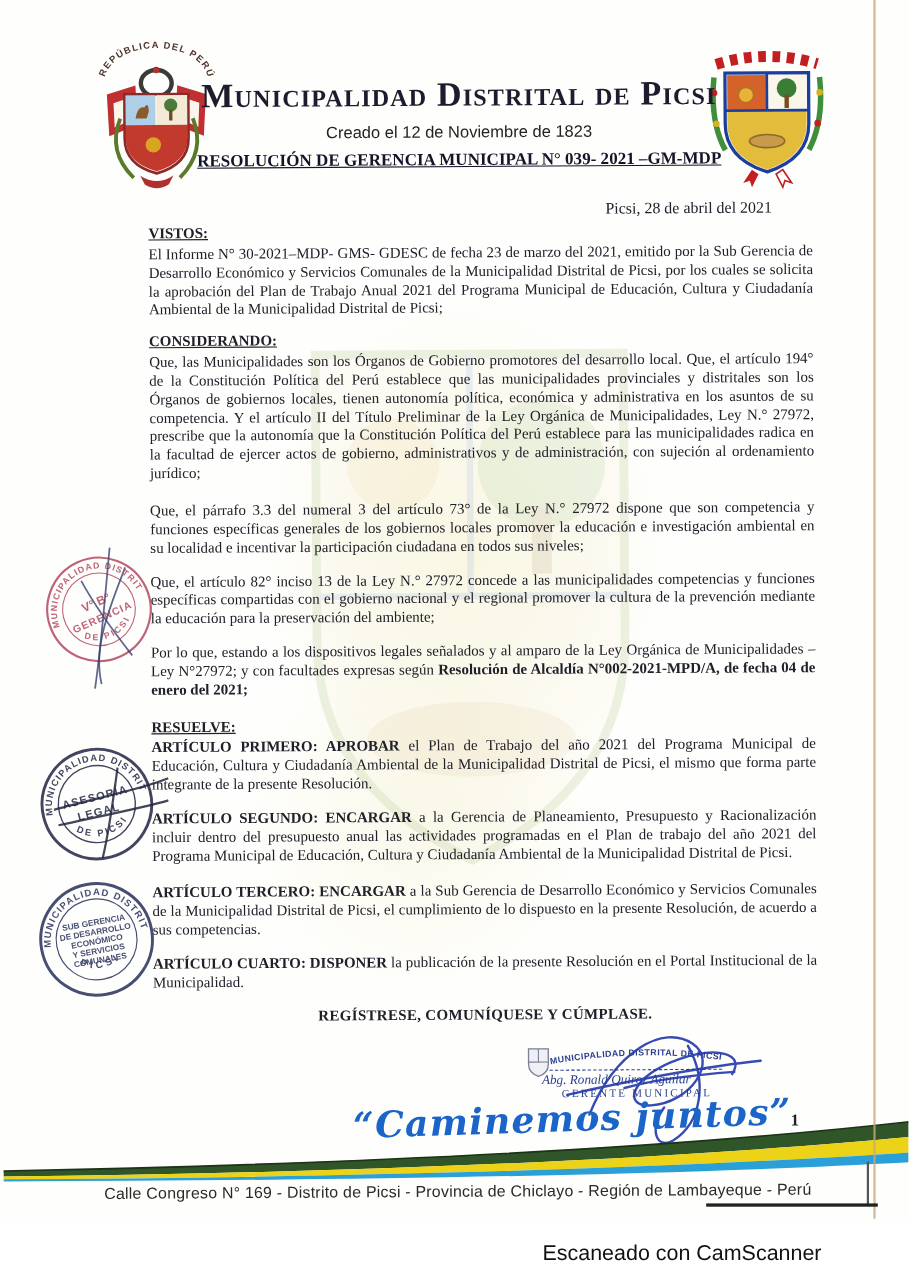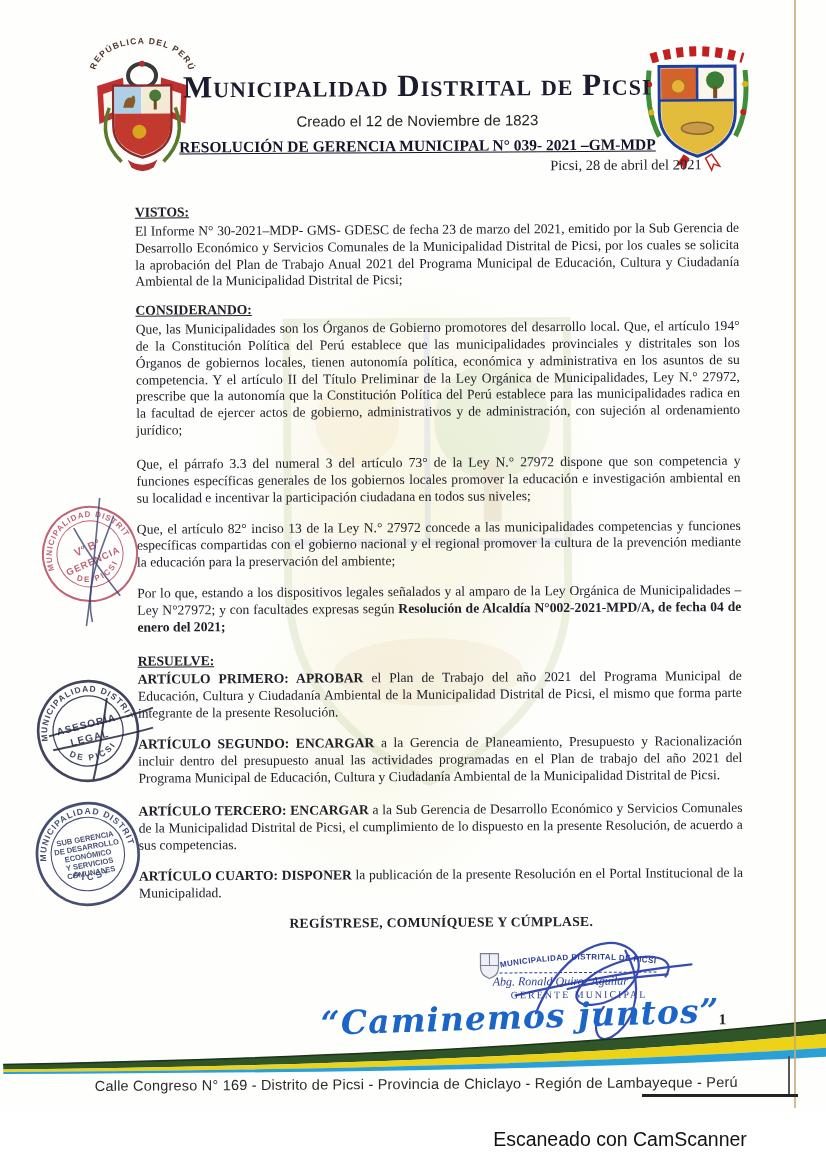--- a/index.html
+++ b/index.html
@@ -15,21 +15,21 @@
 
   
   .crest-left  { position:absolute; left:86px;  top:36px; width:118px; height:138px; }
   .crest-right { position:absolute; left:646px; top:42px; width:108px; height:132px; }
   .brand-title { position:absolute; left:150px; top:68px; width:540px; text-align:center;
                  font-size:31px; font-weight:bold; font-variant:small-caps; letter-spacing:1px; color:#1c1c2e; }
   .brand-sub   { position:absolute; left:150px; top:112px; width:540px; text-align:center;
                  font-family:"Liberation Sans", sans-serif; font-size:15px; color:#232323; }
   .res-title   { position:absolute; left:150px; top:137px; width:540px; text-align:center;
                  font-size:15.5px; font-weight:bold; text-decoration:underline; color:#14142a; }
-  .date-line   { position:absolute; top:158px; right:122px; font-size:14.5px; color:#20202a; }
+  .date-line   { position:absolute; top:183px; right:122px; font-size:14.5px; color:#20202a; }
 
   
   .doc-body { position:absolute; left:137px; top:203px; width:604px;
               font-size:13.6px; line-height:1.24; text-align:justify; color:#20202a; }
   .doc-body p { margin-bottom:12px; }
   .heading { font-weight:bold; text-decoration:underline; margin-bottom:2px !important; }
   .gap-lg { margin-bottom:17px !important; }
   .gap-md { margin-bottom:14px !important; }
   .closing { text-align:center; font-weight:bold; letter-spacing:.3px; margin-top:8px; }
   b { font-weight:bold; }

